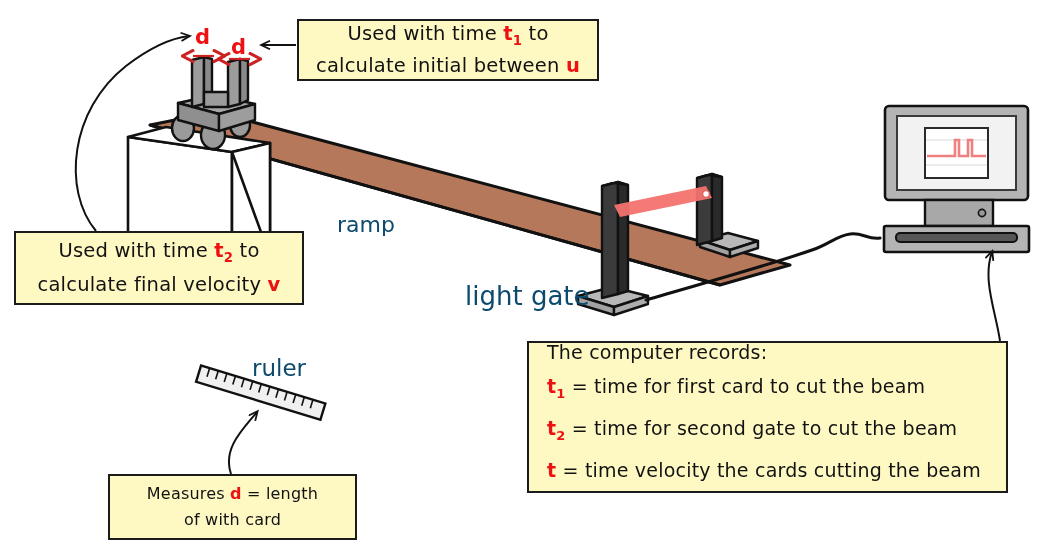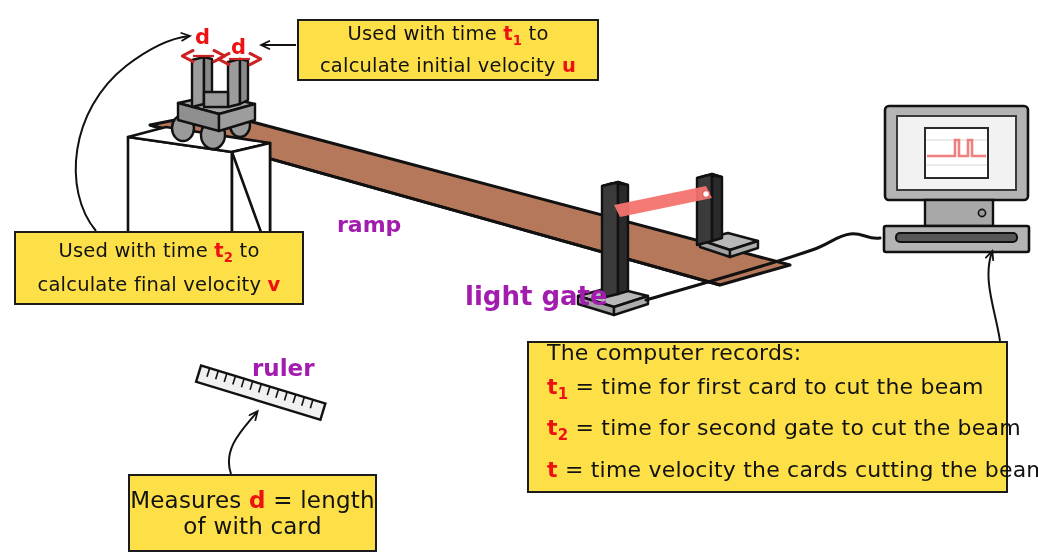--- a/index.html
+++ b/index.html
@@ -20,21 +20,21 @@
   #art {
     position: absolute;
     left: 0;
     top: 0;
     width: 1038px;
     height: 558px;
   }
   .callout {
     position: absolute;
     box-sizing: border-box;
-    background: #fde047;
+    background: #fef9c3;
     border: 2px solid #1b1b1b;
     display: flex;
     flex-direction: column;
     justify-content: center;
     font-family: "DejaVu Sans", sans-serif;
     color: #121212;
     letter-spacing: 0.2px;
   }
   .callout .line {
     white-space: nowrap;
@@ -58,33 +58,32 @@
   #box-initial {
     left: 297px; top: 19px; width: 302px; height: 62px;
     font-size: 19.5px; line-height: 26px;
   }
   #box-final {
     left: 14px; top: 231px; width: 290px; height: 74px;
     font-size: 19.5px; line-height: 28px;
   }
   #box-records {
     left: 527px; top: 341px; width: 481px; height: 152px;
-    font-size: 22px; line-height: 34px;
+    font-size: 19px; line-height: 34px;
     padding: 2px 0 6px 18px;
   }
   #box-ruler {
-    left: 128px; top: 474px; width: 249px; height: 78px;
-    font-size: 23px; line-height: 26px;
+    left: 108px; top: 474px; width: 249px; height: 66px;
+    font-size: 16px; line-height: 26px;
   }
   .plain-label {
     position: absolute;
     font-family: "DejaVu Sans", sans-serif;
-    color: #a21caf;
+    color: #0c4a6e;
     white-space: nowrap;
-    font-weight: bold;
   }
   #label-ramp { left: 337px; top: 212px; font-size: 22px; }
   #label-lightgate { left: 465px; top: 281px; font-size: 26px; }
   #label-ruler { left: 252px; top: 355px; font-size: 23px; }
   .d-label {
     position: absolute;
     font-family: "DejaVu Sans", sans-serif;
     color: #ee1111;
     font-weight: bold;
     font-size: 21px;
@@ -231,21 +230,21 @@
   <div class="plain-label" id="label-ruler">ruler</div>
 
   <div class="d-label" id="d-label-1">d</div>
   <div class="d-label" id="d-label-2">d</div>
 
   <div class="callout center-box" id="box-initial">
     <div class="line">
       <span>Used with time </span><span class="red">t</span><span class="red sub">1</span><span> to</span>
     </div>
     <div class="line">
-      <span>calculate initial velocity </span><span class="red">u</span>
+      <span>calculate initial between </span><span class="red">u</span>
     </div>
   </div>
 
   <div class="callout center-box" id="box-final">
     <div class="line">
       <span>Used with time </span><span class="red">t</span><span class="red sub">2</span><span> to</span>
     </div>
     <div class="line">
       <span>calculate final velocity </span><span class="red">v</span>
     </div>

